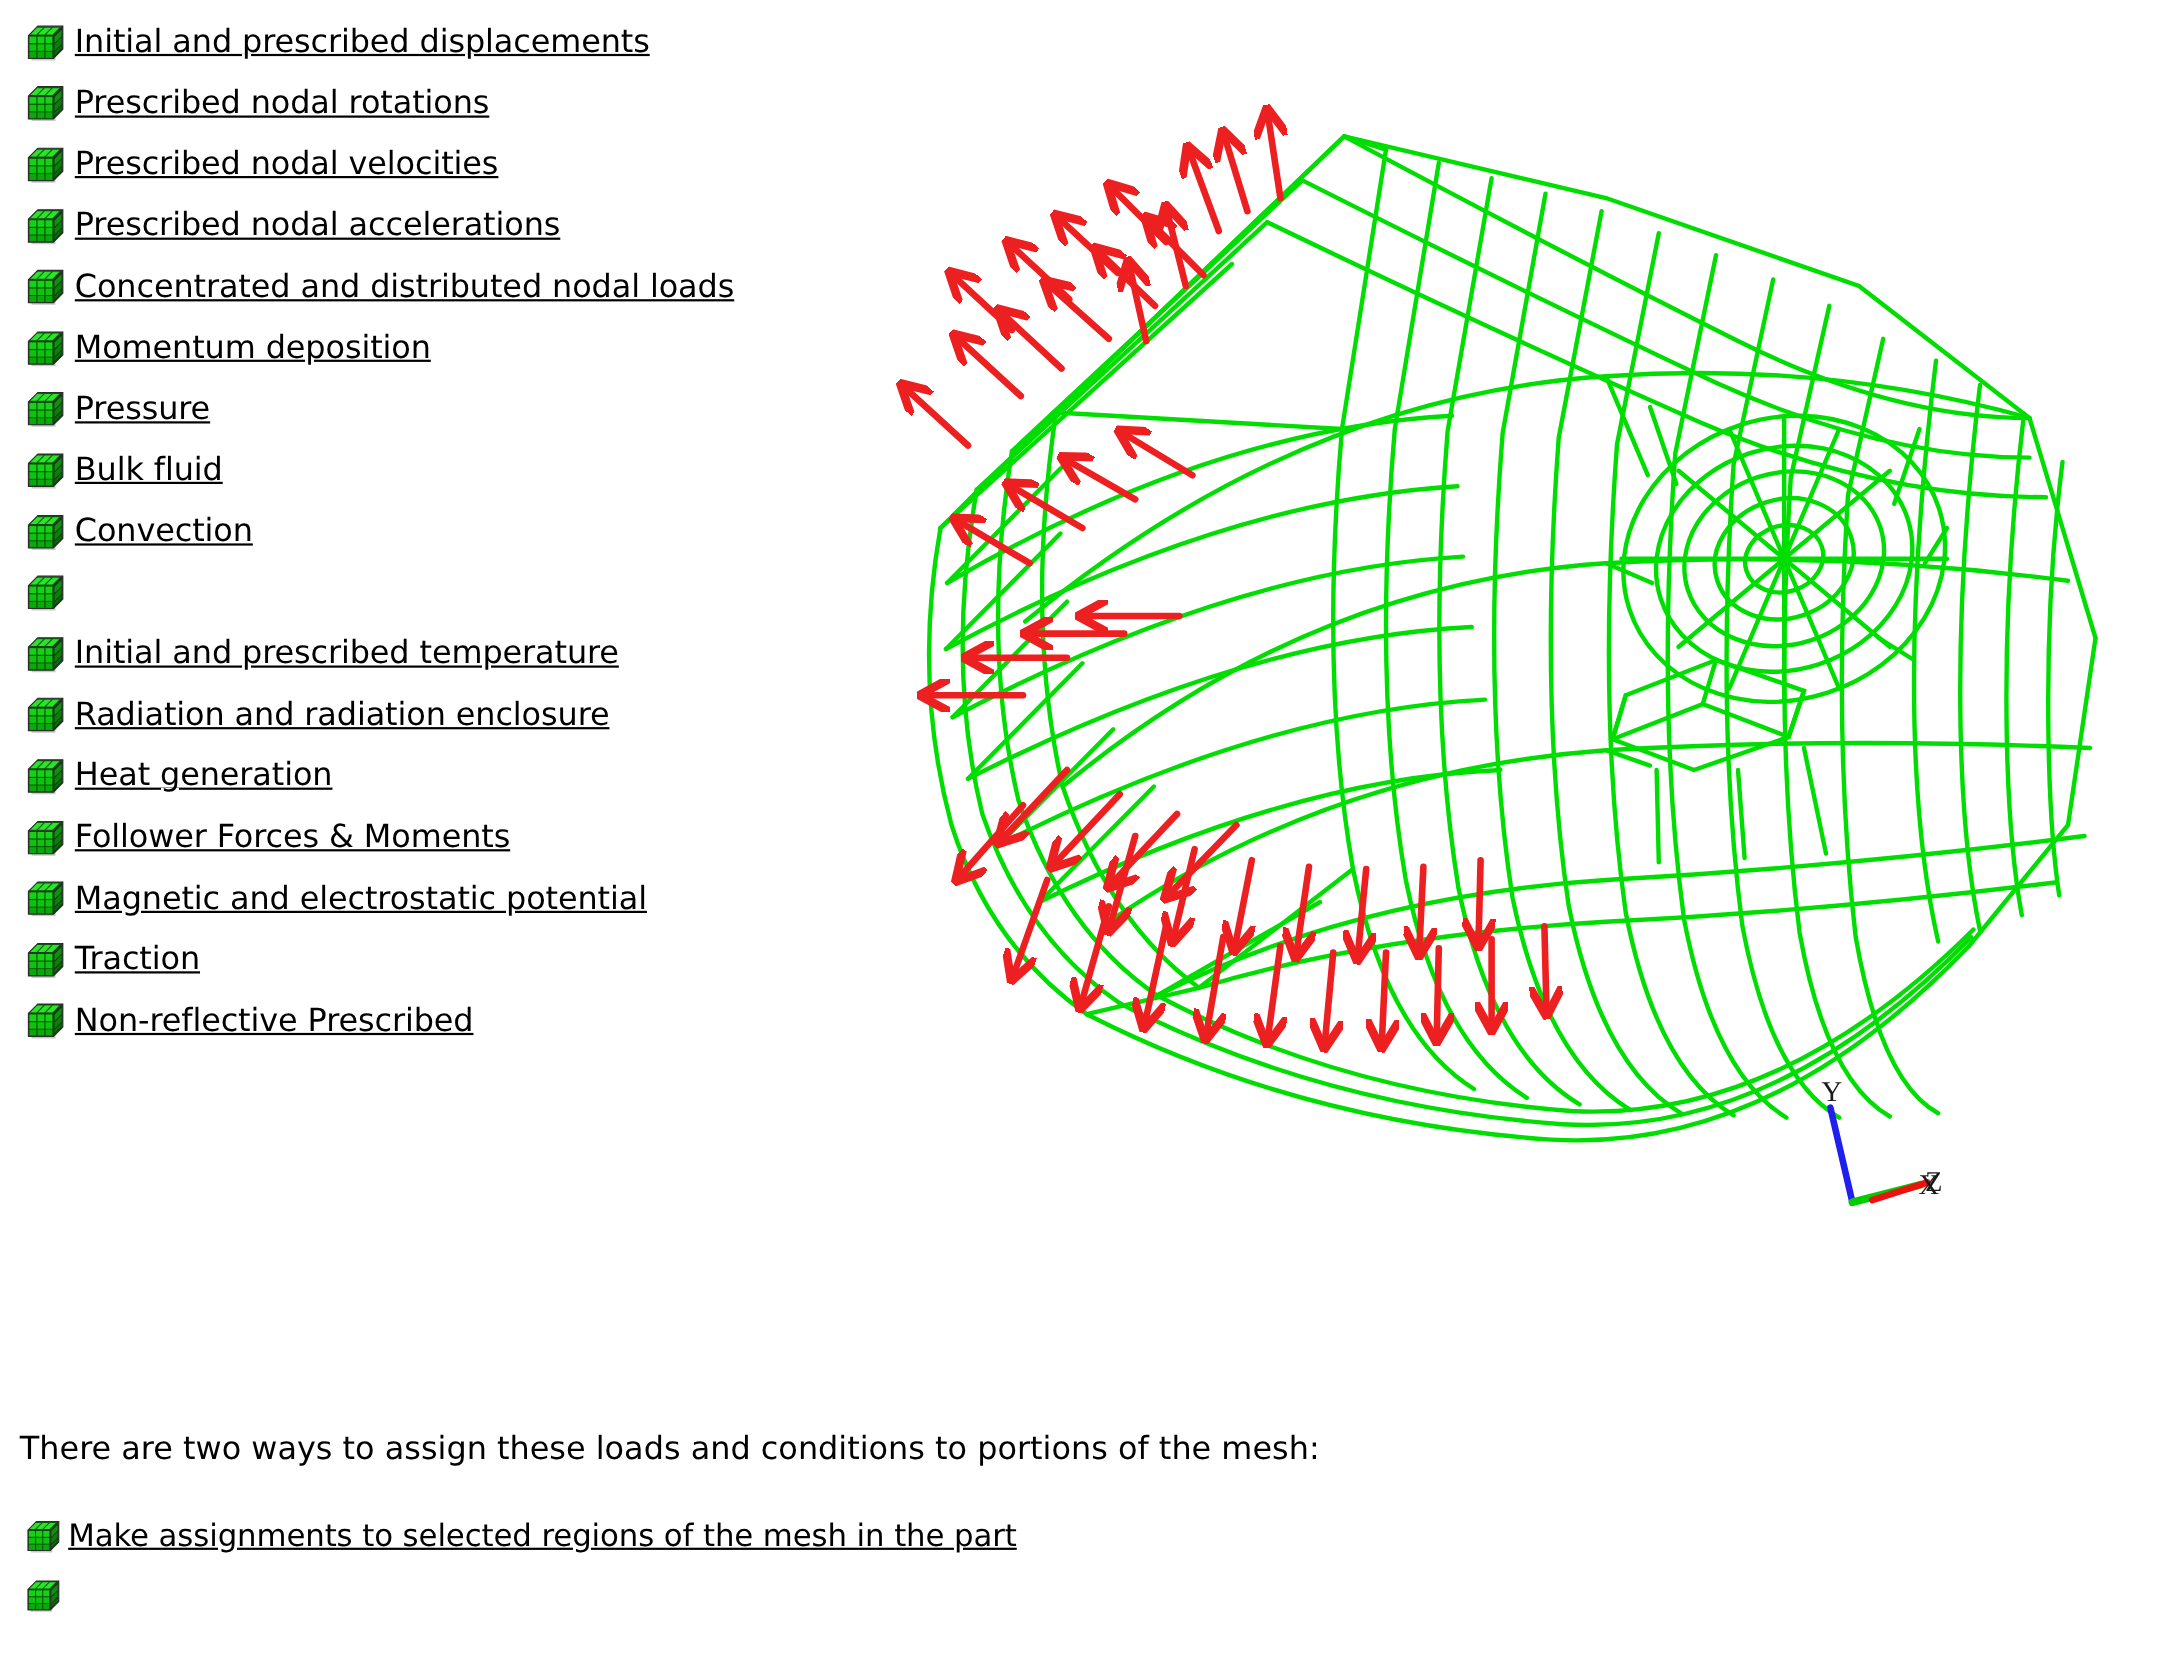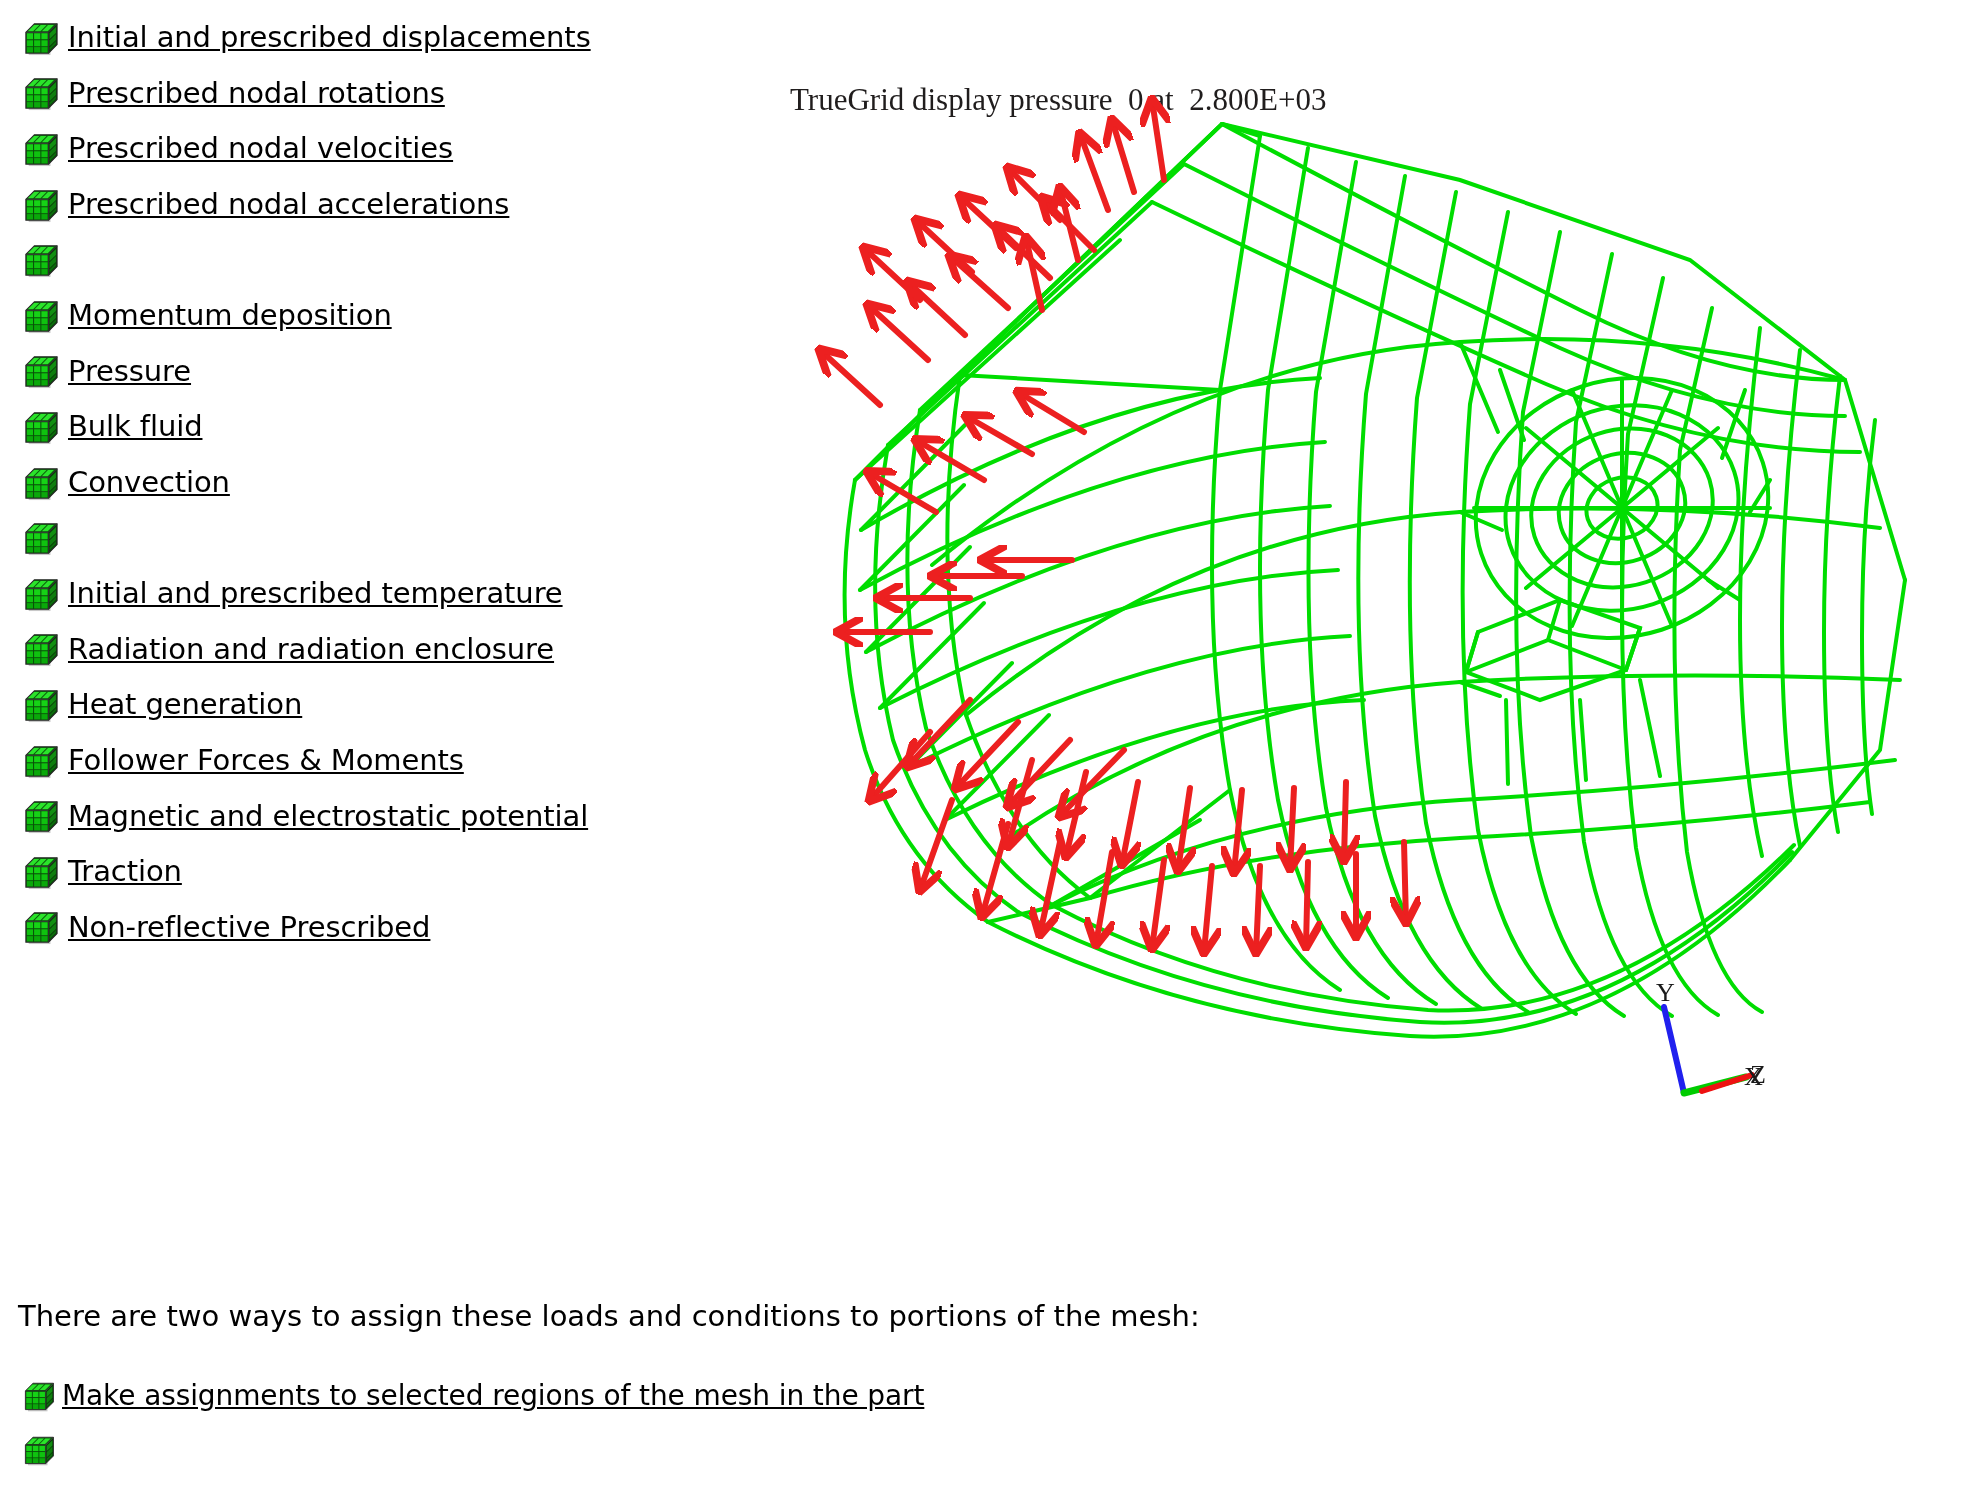--- a/index.html
+++ b/index.html
@@ -269,20 +269,21 @@
         <g>
           <path d="M28 13 L37 4 L37 26 L28 35 Z" fill="#073c07"></path>
           <path d="M29 14.2 L35.8 7.4 L35.8 13.6 L29 20.4 Z" fill="#118f11"></path>
           <path d="M29 21.6 L35.8 14.8 L35.8 21 L29 27.8 Z" fill="#0e7d0e"></path>
           <path d="M29 29 L35.8 22.2 L35.8 25.4 L29 32.2 Z" fill="#0b6b0b"></path>
         </g>
         <path d="M4 13 L13 4 L37 4 L37 26 L28 35 L4 35 Z" fill="none" stroke="#2d2d2d" stroke-width="1.1"></path>
         <path d="M4 13 L28 13 L28 35" fill="none" stroke="#2d2d2d" stroke-width="1.1"></path>
         <path d="M28 13 L37 4" fill="none" stroke="#2d2d2d" stroke-width="1.1"></path>
       </svg>
+      <span class="feature-label">Concentrated and distributed nodal loads</span>
     </div>
     <div class="feature-row">
       <svg class="cube-icon" viewBox="0 0 40 38">
         <path d="M5 14 L5 35 L28 35 L28 14 Z" fill="#9a9a9a" opacity="0.55" transform="translate(2,2)"></path>
         <g>
           <rect x="4" y="13" width="24" height="22" fill="#0a4f0a"></rect>
           <rect x="5" y="14" width="6.6" height="6.3" fill="#16d216"></rect>
           <rect x="12.7" y="14" width="6.6" height="6.3" fill="#16d216"></rect>
           <rect x="20.4" y="14" width="6.6" height="6.3" fill="#16d216"></rect>
           <rect x="5" y="21.4" width="6.6" height="6.3" fill="#0fc20f"></rect>
@@ -669,21 +670,20 @@
         <path d="M4 13 L13 4 L37 4 L37 26 L28 35 L4 35 Z" fill="none" stroke="#2d2d2d" stroke-width="1.1"></path>
         <path d="M4 13 L28 13 L28 35" fill="none" stroke="#2d2d2d" stroke-width="1.1"></path>
         <path d="M28 13 L37 4" fill="none" stroke="#2d2d2d" stroke-width="1.1"></path>
       </svg>
       <span class="feature-label">Non-reflective Prescribed</span>
     </div>
   </div>
 
 <div id="graphic-panel">
 
-  <div id="graphic-title">TrueGrid display pressure  0 at  2.800E+03</div>
 
   <svg id="mesh-svg" viewBox="0 0 1200 1010" xmlns="http://www.w3.org/2000/svg">
     <defs>
       <g id="mesh-lines" fill="none" stroke="#00dd00" stroke-width="4" stroke-linecap="round">
 
         <path d="M 95 420 Q 70 560 105 690 Q 140 800 228 862"></path>
         <path d="M 128 385 Q 100 545 133 680 Q 172 793 258 852"></path>
         <path d="M 160 350 Q 132 525 166 668 Q 206 786 292 845"></path>
         <path d="M 200 315 Q 172 505 206 655 Q 248 778 330 838"></path>
 

